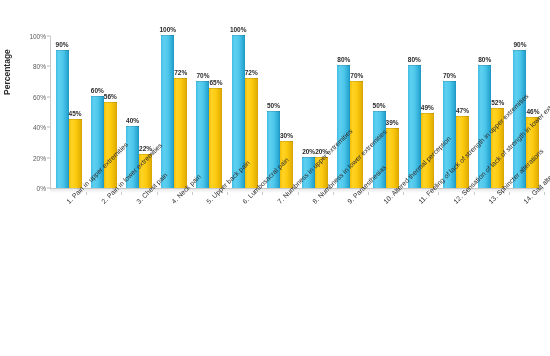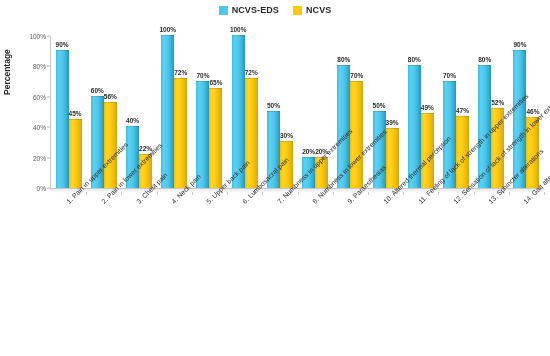--- a/index.html
+++ b/index.html
@@ -185,30 +185,20 @@
     transform-origin: left top;
     transform: rotate(-45deg);
     letter-spacing: 0.05px;
   }
 </style>
 </head>
 <body>
 
 <div id="chart-root">
 
-  <div class="legend">
-    <div class="legend-item">
-      <span class="legend-swatch" style="background:#4cc6ea"></span>
-      <span class="legend-label">NCVS-EDS</span>
-    </div>
-    <div class="legend-item">
-      <span class="legend-swatch" style="background:#fcc90e"></span>
-      <span class="legend-label">NCVS</span>
-    </div>
-  </div>
 
   <div class="y-axis-title">Percentage</div>
 
   <div class="plot-wrap">
     <div class="y-ticks" id="y-ticks">
         <div class="y-tick" style="top: 0px;">100%</div>
         <div class="y-tick-mark" style="top: 0px;"></div>
         <div class="y-tick" style="top: 30.4px;">80%</div>
         <div class="y-tick-mark" style="top: 30.4px;"></div>
         <div class="y-tick" style="top: 60.8px;">60%</div>

